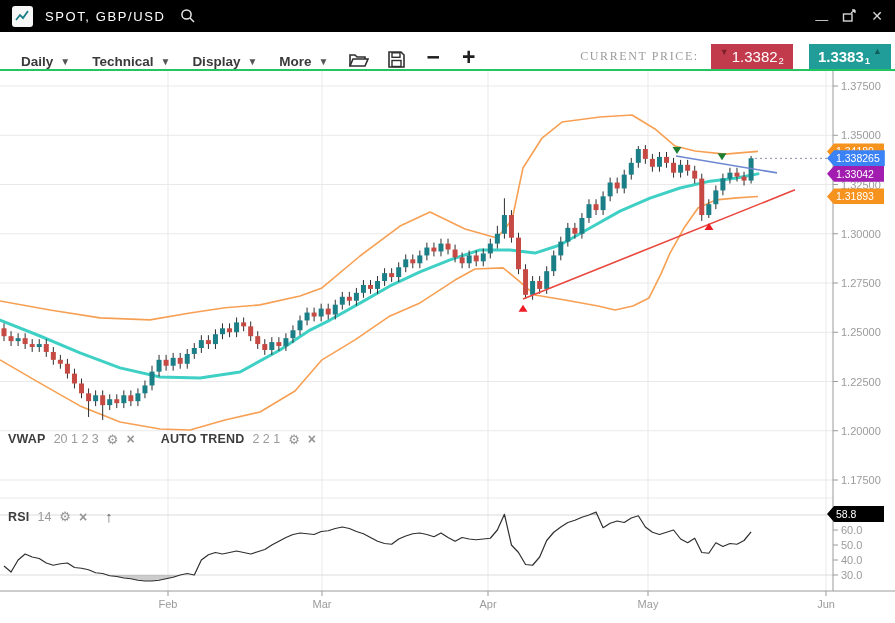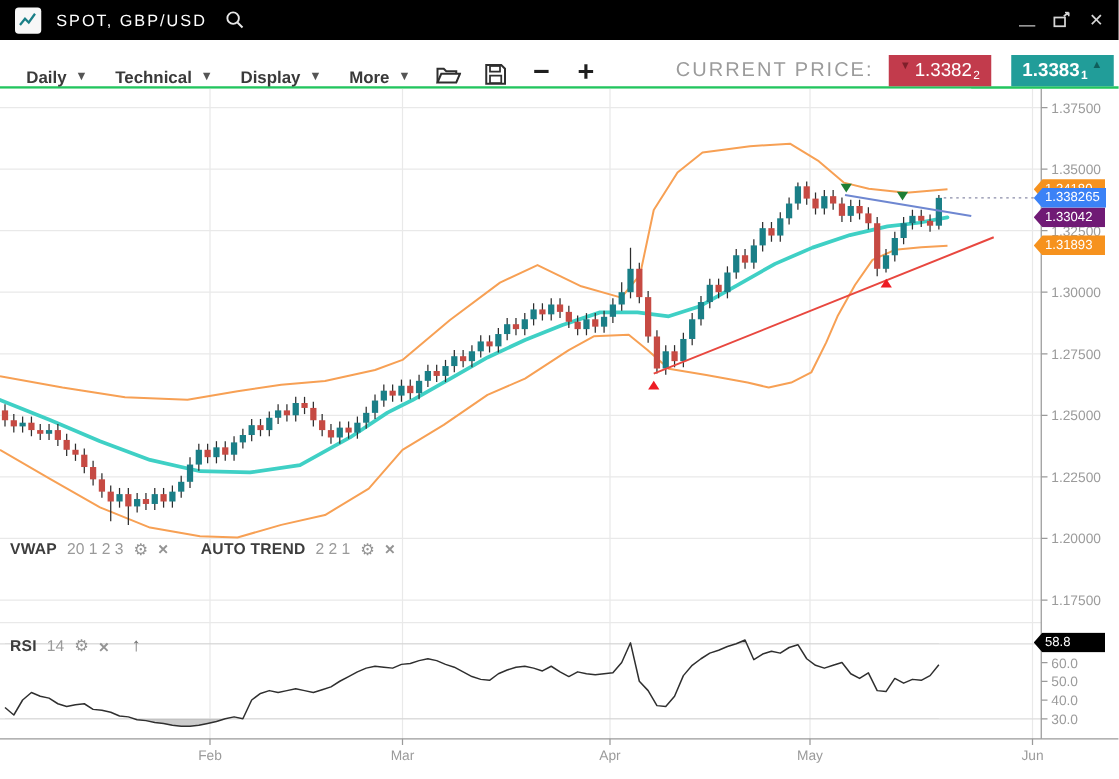--- a/index.html
+++ b/index.html
@@ -17,21 +17,21 @@
   .win-controls .wc { color:#d6d6d6; cursor:pointer; display:flex; align-items:center; }
   .wc-min { font-size:13px; transform:translateY(3px); }
   .wc-close { font-size:14px; }
   
   .toolbar { height:39px; background:#fff; display:flex; align-items:flex-end; padding:0 4px 0 10px; border-bottom:2px solid #22c55e; }
   .menu { display:flex; align-items:center; gap:7px; padding:0 11px; font-size:13.5px; font-weight:700; color:#3a3a3a; cursor:pointer; white-space:nowrap; }
   .menu .caret { font-size:10px; color:#555; }
   .tool-ic { padding:0 9px; cursor:pointer; display:flex; align-items:center; }
   .zoombtn { font-size:23px; font-weight:700; color:#1f1f1f; padding:0 11px; cursor:pointer; line-height:1; }
   .price-zone { margin-left:auto; display:flex; align-items:center; }
-  .price-label { color:#9b9b9b; font-size:16px; letter-spacing:1.6px; margin-right:12px; font-weight:400; }
+  .price-label { color:#9b9b9b; font-size:12px; letter-spacing:1.6px; margin-right:12px; font-weight:400;font-family:Liberation Serif, serif; }
   .badge { height:25px; display:flex; align-items:center; padding:0 9px; color:#fff; font-size:15px; cursor:pointer; }
   .badge .sub { font-size:9.5px; align-self:flex-end; margin:0 0 3px 1px; }
   .badge.bid { margin-right:16px; }
   .badge .arr { font-size:9px; }
   .badge.bid .arr { margin-right:3px; align-self:flex-start; margin-top:3px; }
   .badge.ask .arr { margin-left:3px; align-self:flex-start; margin-top:2px; }
   
   .chart-wrap { position:relative; width:777px; height:550px; background:#fff; }
   #chart-svg { position:absolute; left:0; top:0; }
   .tag { position:absolute; left:827px; height:16px; line-height:16px; color:#fff; font-size:10.5px;
@@ -436,18 +436,18 @@
   <div class="ind-row" style="left:8px; top:438px;">
     <span class="ind-name">RSI</span>
     <span>14</span>
     <span class="mini-ic">⚙</span>
     <span class="mini-ic mini-x">×</span>
     <span class="mini-ic mini-up">↑</span>
   </div>
 
   <div id="tags-layer">
       <div class="tag" style="background: rgb(246, 146, 30); top: 72.404px; z-index: 1;">1.34180</div>
-      <div class="tag" style="background: #701a75; top: 94.8226px; z-index: 1;">1.33042</div>
+      <div class="tag" style="background: #a21caf; top: 94.8226px; z-index: 1;">1.33042</div>
       <div class="tag" style="background: rgb(246, 146, 30); top: 117.458px; z-index: 1;">1.31893</div>
       <div class="tag" style="background: #3b82f6; top: 79.3679px; z-index: 3;">1.338265</div>
       <div class="tag" style="background: rgb(0, 0, 0); top: 435px; z-index: 2;">58.8</div>
     </div>
 </div>
 
 </body></html>

